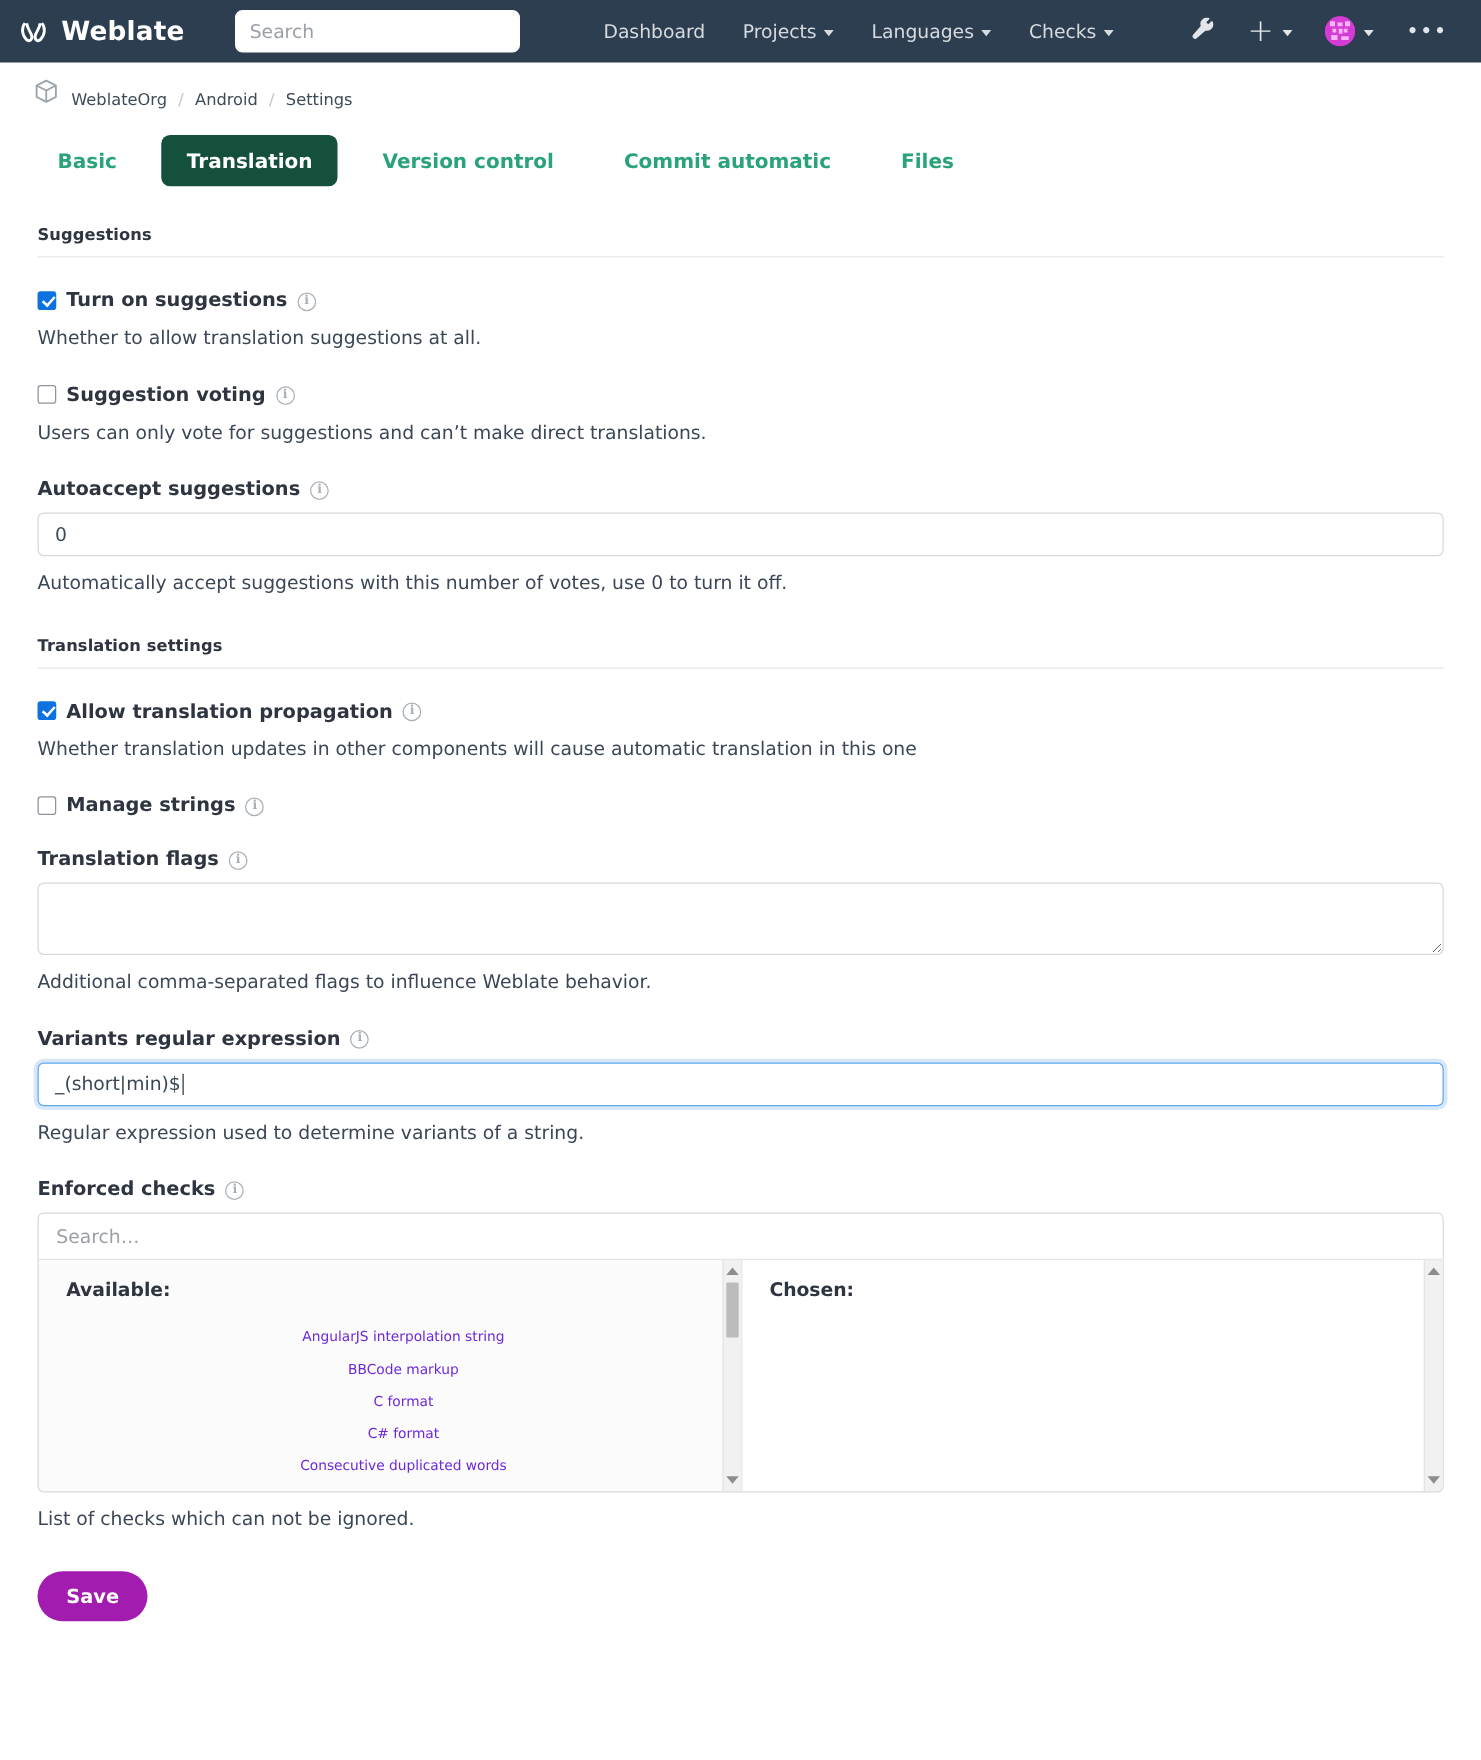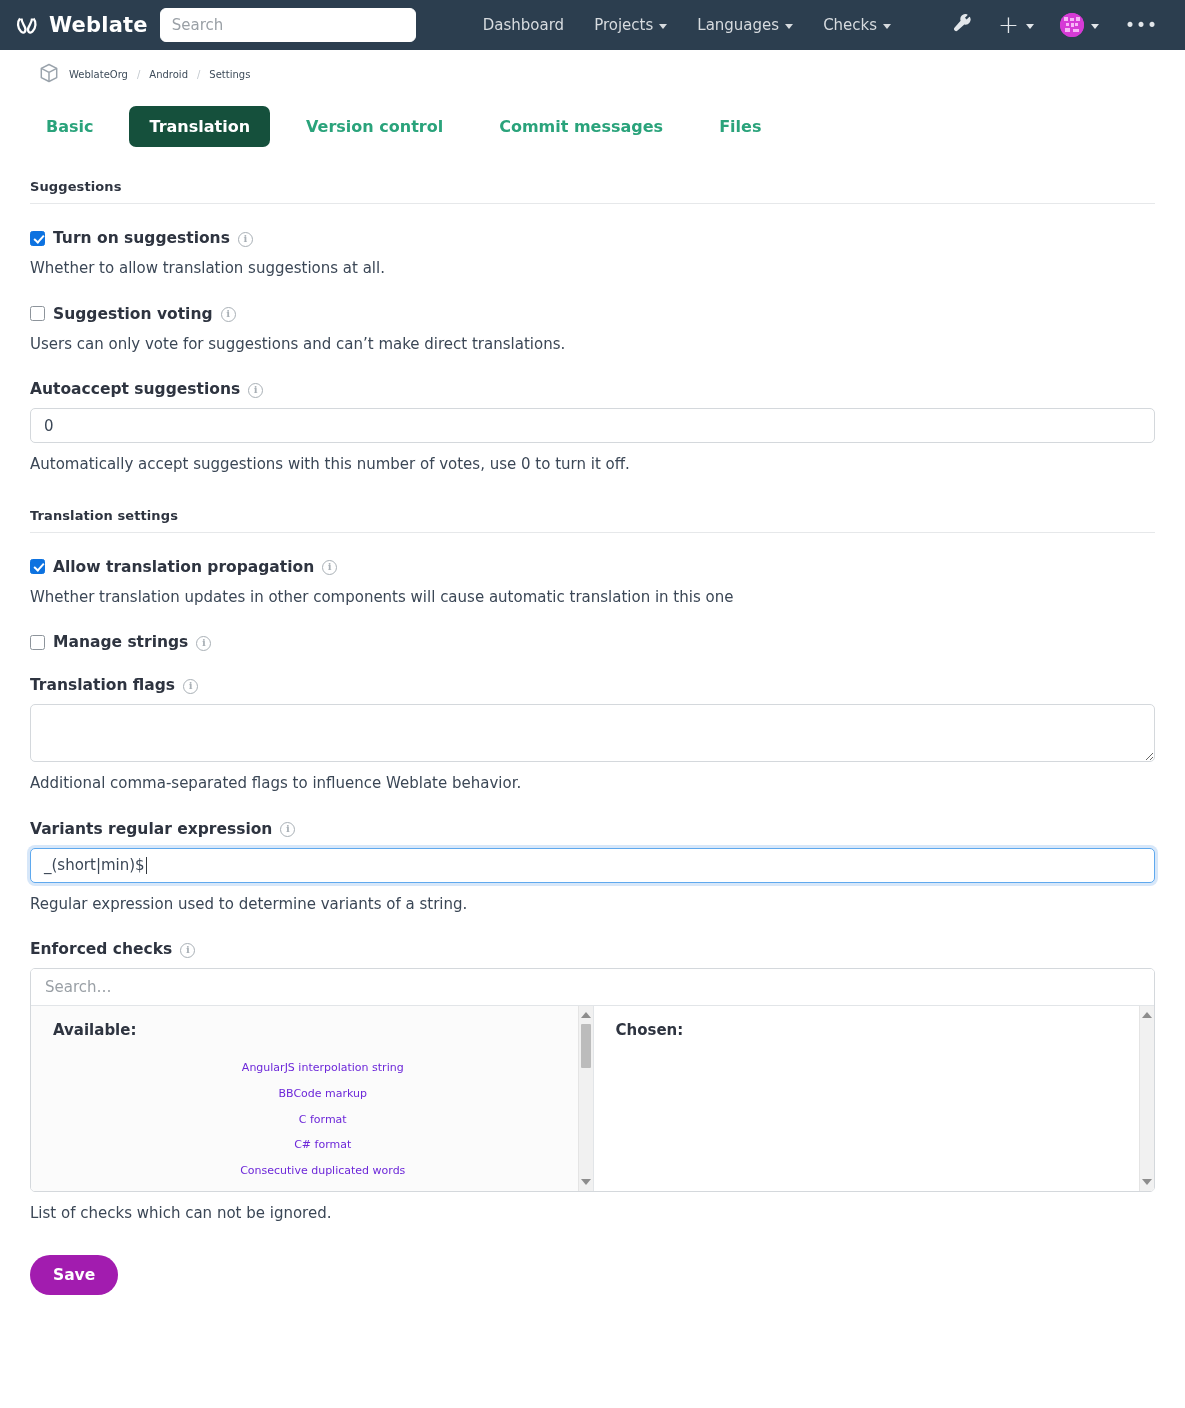--- a/index.html
+++ b/index.html
@@ -26,29 +26,30 @@
     display: flex; align-items: center; gap: 9px;
     color: #ffffff;
     font-size: 21px;
     font-weight: 700;
     letter-spacing: .2px;
     margin-right: 12px;
     text-decoration: none;
   }
   .brand svg { display: block; }
   .nav-search {
-    width: 256px; height: 34px;
+    width: 228px; height: 34px;
     border-radius: 6px;
     border: 1px solid #ffffff;
     background: #ffffff;
     padding: 0 11px;
     font-size: 15px;
     color: #333;
     font-family: inherit;
     outline: none;
+    margin-left: 28px;
   }
   .nav-search::placeholder { color: #9aa0a6; }
   .nav-links {
     display: flex; align-items: center;
     margin-left: 52px;
     gap: 0;
   }
   .nav-link {
     color: #d7dbdf;
     font-size: 15px;
@@ -88,23 +89,22 @@
     background: #d63bd6;
     position: relative;
     overflow: hidden;
   }
   .avatar svg { display:block; }
   .dots { letter-spacing: 1px; font-size: 17px; line-height: 12px; }
 
   
   .breadcrumb-bar {
     padding: 12px 26px 6px 26px;
-    display: flex; align-items: center; gap: 9px;
-    font-size: 10px;
-    margin-left: 12px;
+    display: flex; align-items: flex-end; gap: 9px;
+    font-size: 13px;
   }
   .crumb-link { color: #3e4c5a; text-decoration: none; }
   .crumb-sep { color: #c2c8ce; }
 
   
   .tabs {
     display: flex; align-items: center;
     padding: 14px 37px 0 26px;
     gap: 16px;
   }
@@ -414,21 +414,21 @@
   <span class="crumb-sep">/</span>
   <a class="crumb-link" href="#">Android</a>
   <span class="crumb-sep">/</span>
   <a class="crumb-link" href="#">Settings</a>
 </div>
 
 <div class="tabs">
   <a class="tab" href="#">Basic</a>
   <a class="tab active" href="#">Translation</a>
   <a class="tab" href="#">Version control</a>
-  <a class="tab" href="#">Commit messages</a>
+  <a class="tab" href="#">Commit automatic</a>
   <a class="tab" href="#">Files</a>
 </div>
 
 <div class="content">
 
   <div class="section-head">Suggestions</div>
 
   
   <div class="field">
     <label class="checkline">

